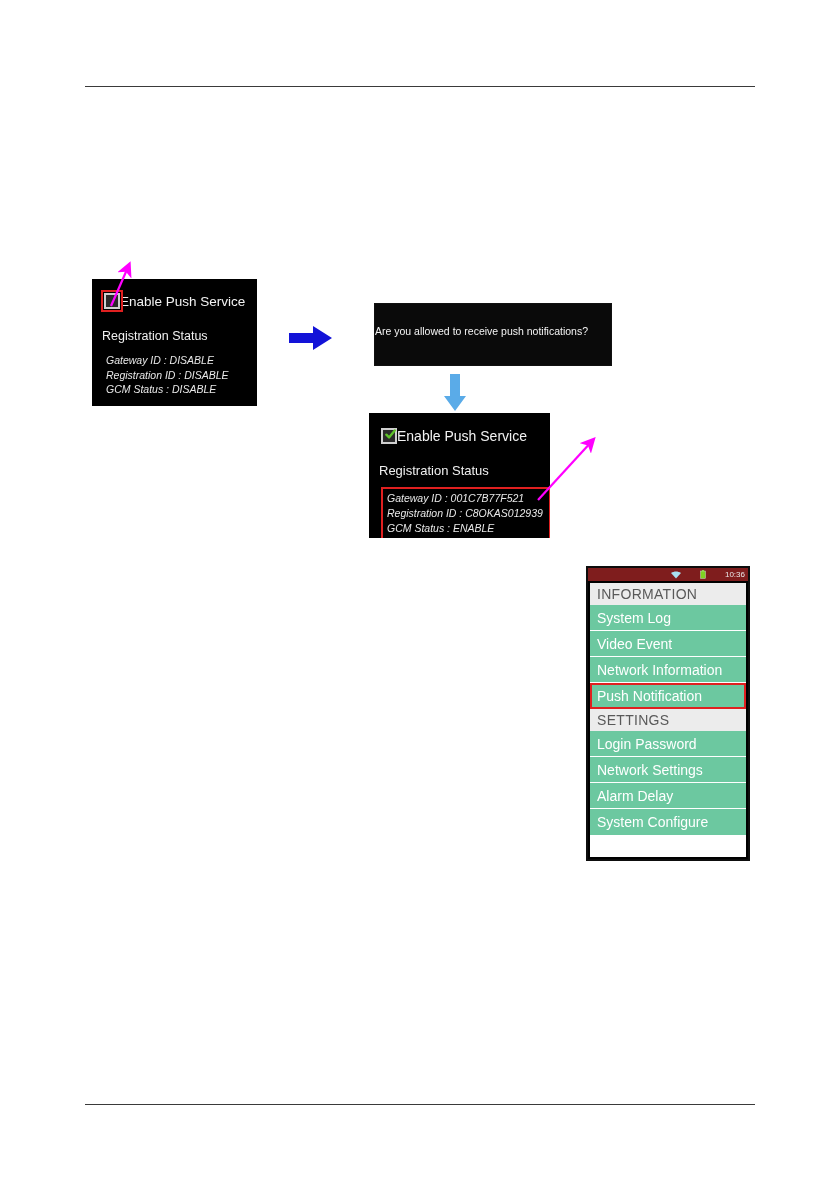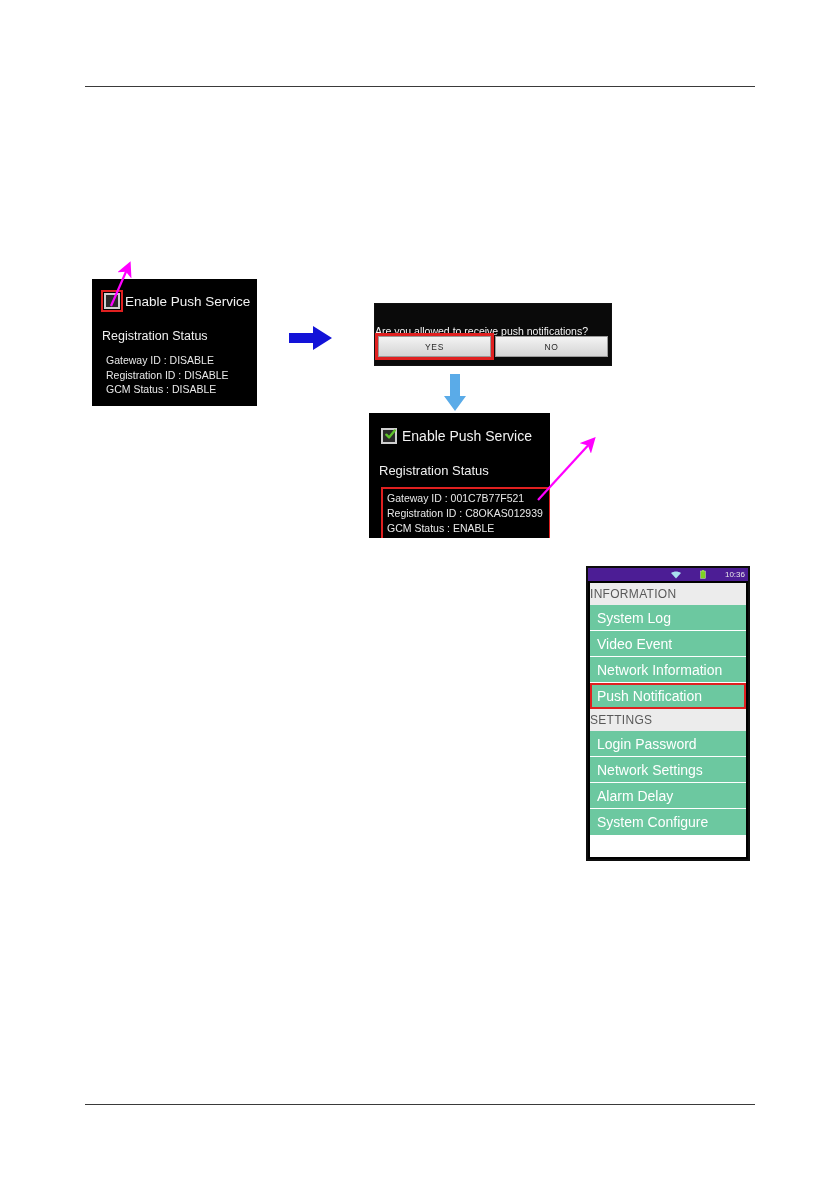--- a/index.html
+++ b/index.html
@@ -75,38 +75,38 @@
     outline-offset: 1px;
   }
   .checkbox .tick {
     position: absolute;
     left: 2px;
     top: -2px;
     width: 11px;
     height: 13px;
   }
   .chk-label {
-    margin-left: 5px;
     font-size: 13.5px;
     color: #f2f2f2;
     white-space: nowrap;
   }
   .panel-enabled .chk-label { font-size: 14px; }
 
   .reg-title {
     position: absolute;
     font-size: 12.5px;
     color: #f0f0f0;
     white-space: nowrap;
   }
   .panel-disabled .reg-title { left: 10px; top: 50px; }
   .panel-enabled  .reg-title { left: 10px; top: 50px; font-size: 13px; }
 
   .status-list {
     position: absolute;
+    font-style: italic;
     font-size: 10.5px;
     line-height: 14.5px;
     color: #e8e8e8;
     white-space: nowrap;
   }
   .panel-disabled .status-list { left: 14px; top: 74px; }
   .panel-enabled  .status-list {
     left: 12px;
     top: 74px;
     font-size: 10.5px;
@@ -175,21 +175,21 @@
     left: 586px;
     top: 566px;
     width: 164px;
     height: 295px;
     background: #000000;
     border: 2px solid #0d0d0d;
     box-sizing: border-box;
   }
   .statusbar {
     height: 13px;
-    background: #4c1d95;
+    background: #7f1d1d;
     display: flex;
     align-items: center;
     justify-content: flex-end;
     padding-right: 3px;
     gap: 19px;
   }
   .sb-clock {
     color: #e9e9e9;
     font-size: 8px;
     line-height: 8px;
@@ -203,23 +203,24 @@
     top: 15px;
     bottom: 2px;
     background: #ffffff;
     display: flex;
     flex-direction: column;
   }
   .menu-header {
     height: 22px;
     background: #ececec;
     color: #595959;
-    font-size: 12px;
-    display: flex;
-    align-items: center;
+    font-size: 14px;
+    display: flex;
+    align-items: center;
+    padding-left: 7px;
     letter-spacing: 0.3px;
     box-sizing: border-box;
     flex: 0 0 auto;
   }
   .menu-item {
     height: 26px;
     background: #6cc8a0;
     color: #ffffff;
     font-size: 14px;
     display: flex;
@@ -267,24 +268,20 @@
     </defs>
     <line x1="16" y1="48" x2="34" y2="7" stroke="#ff00ff" stroke-width="2.2" marker-end="url(#mg1)"></line>
   </svg>
 
   <svg class="arrow-svg" style="left:289px; top:325px;" width="44" height="26" viewBox="0 0 44 26">
     <path d="M0,8 L24,8 L24,1 L43,13 L24,25 L24,18 L0,18 Z" fill="#1313d8"></path>
   </svg>
 
   <div class="dialog">
     <div class="dialog-text">Are you allowed to receive push notifications?</div>
-    <div class="dialog-buttons">
-      <div class="dlg-btn highlight">YES</div>
-      <div class="dlg-btn">NO</div>
-    </div>
   </div>
 
   <svg class="arrow-svg" style="left:443px; top:374px;" width="24" height="38" viewBox="0 0 24 38">
     <path d="M7,0 L17,0 L17,22 L23,22 L12,37 L1,22 L7,22 Z" fill="#5aabe8"></path>
   </svg>
 
   <div class="panel panel-enabled">
     <div class="chk-row">
       <span class="checkbox">
         <svg class="tick" viewBox="0 0 12 12">

